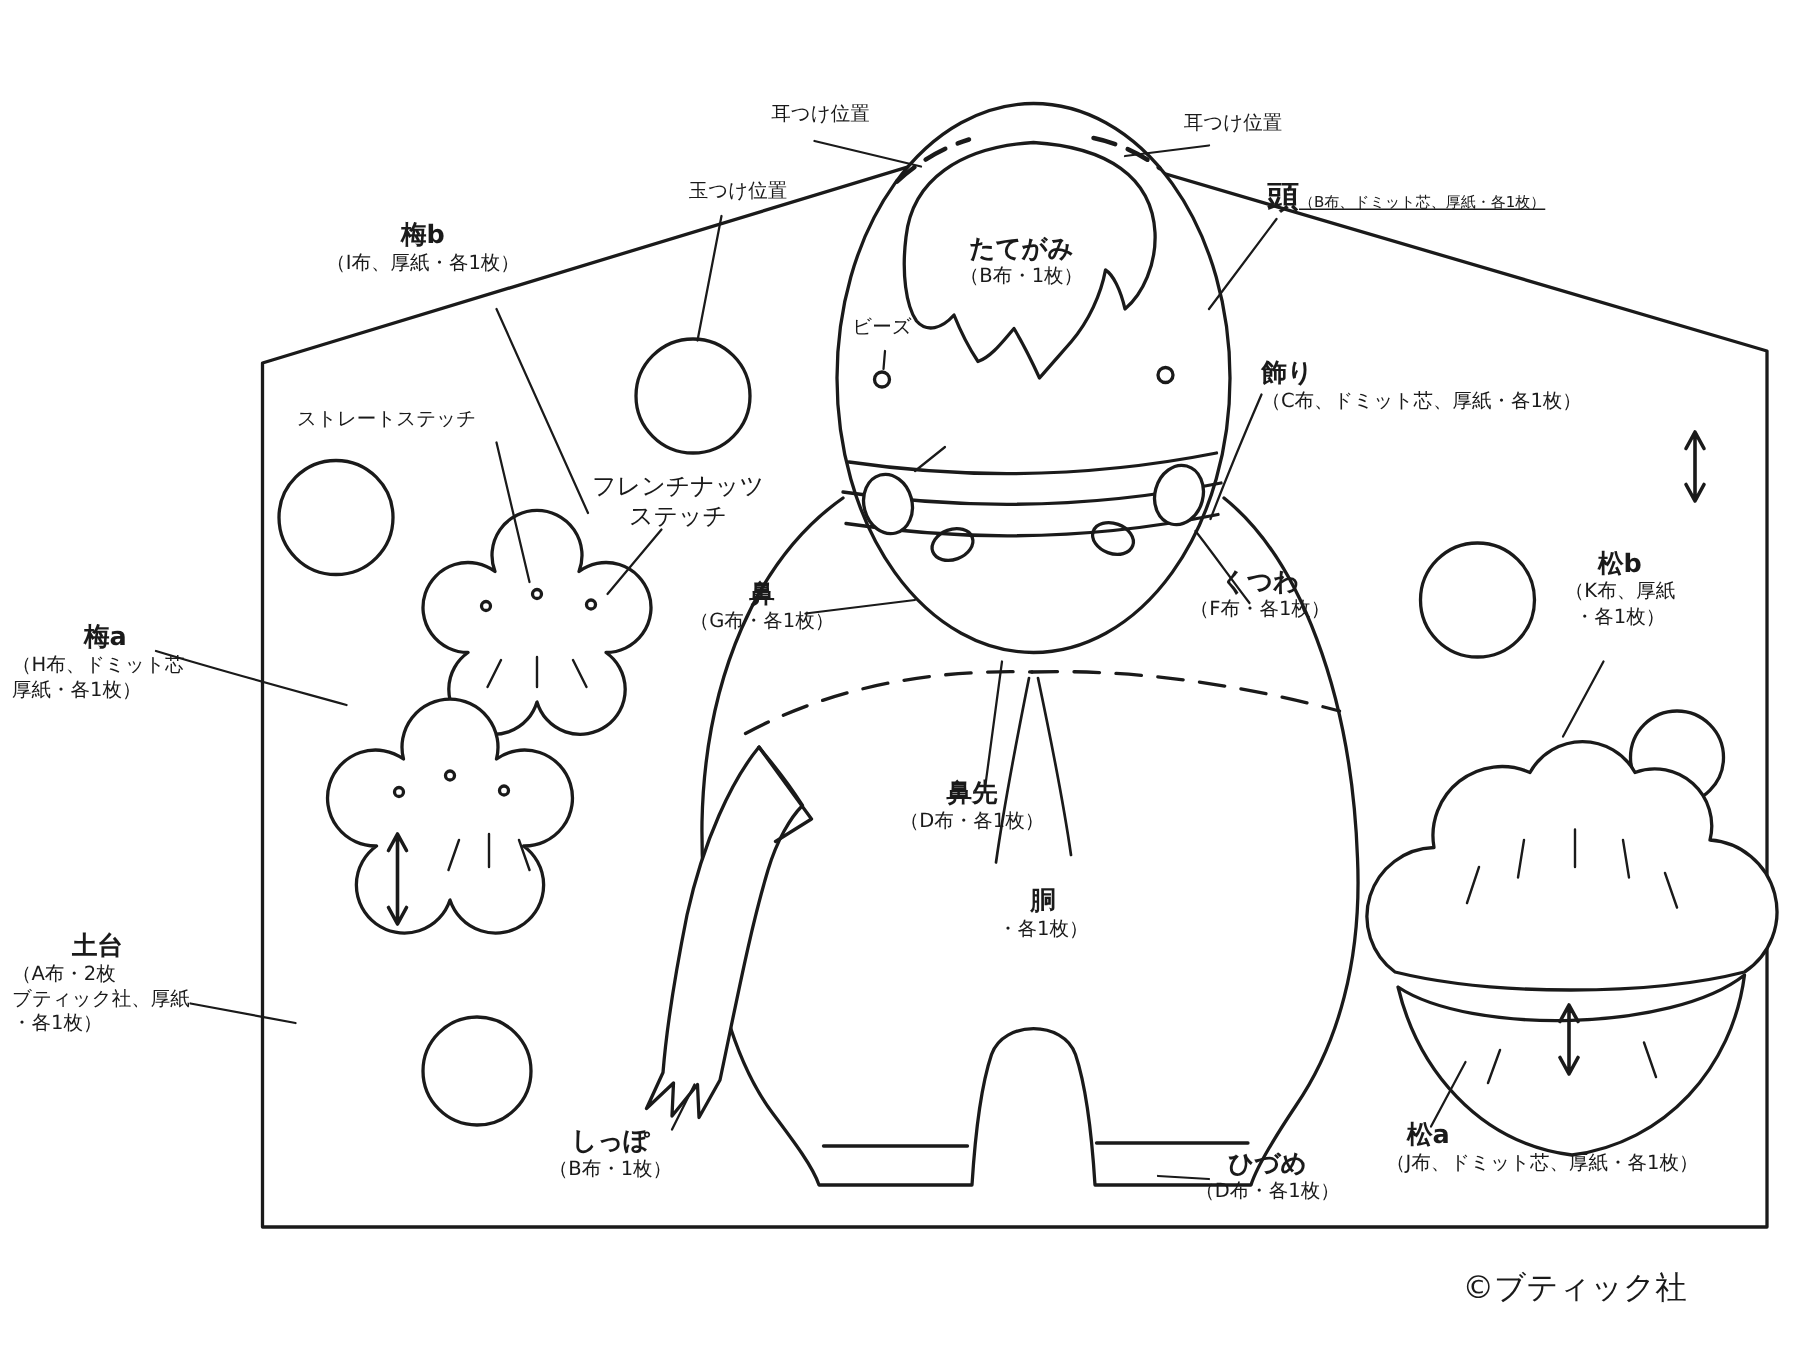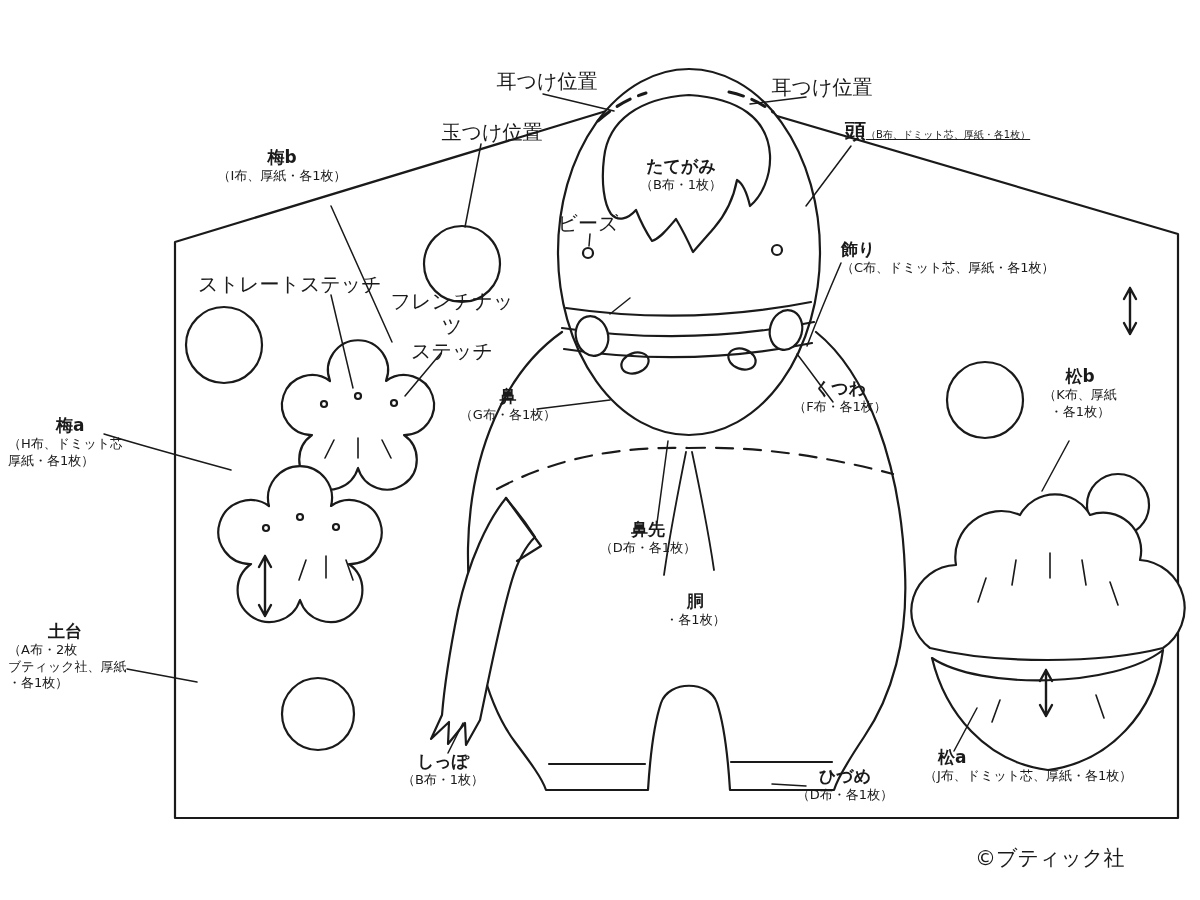--- a/index.html
+++ b/index.html
@@ -5,21 +5,21 @@
   html,body{margin:0;padding:0;background:#ffffff;}
   .canvas{position:relative;width:1200px;height:900px;background:#ffffff;overflow:hidden;
           font-family:"DejaVu Sans","Liberation Sans",sans-serif;color:#1a1a1a;}
   .canvas svg{position:absolute;left:0;top:0;}
   .lbl{position:absolute;line-height:1.25;color:#1a1a1a;}
   .ctr{text-align:center;}
   .nm{display:block;font-weight:bold;font-size:17px;}
   .nm-inline{font-weight:bold;font-size:21px;}
   .nt{display:block;font-size:13px;}
   .nt-inline{font-size:10px;text-decoration:underline;}
-  .plain{font-size:20px;}
+  .plain{font-size:13px;}
   .copyright{font-size:21px;}
 </style>
 </head>
 <body>
 
 <div class="canvas">
 
   <svg width="1200" height="900" viewBox="0 0 1200 900">
     <g stroke="#1a1a1a" fill="none" stroke-width="2.2" stroke-linejoin="round" stroke-linecap="round">
 
@@ -135,21 +135,21 @@
   <div class="lbl ctr plain" style="left:545px;top:211px;width:86px">ビーズ</div>
 
   <div class="lbl" style="left:841px;top:239px;white-space:nowrap">
     <span class="nm">飾り</span>
     <span class="nt">（C布、ドミット芯、厚紙・各1枚）</span>
   </div>
 
   <div class="lbl plain" style="left:198px;top:272px;white-space:nowrap">ストレートステッチ</div>
 
 
-  <div class="lbl ctr" style="left:390px;top:289px;width:124px;font-size:20px">
+  <div class="lbl ctr" style="left:390px;top:314px;width:124px;font-size:16px">
     <span style="display:block">フレンチナッツ</span>
     <span style="display:block">ステッチ</span>
   </div>
 
   <div class="lbl ctr" style="left:448px;top:386px;width:120px">
     <span class="nm">鼻</span>
     <span class="nt">（G布・各1枚）</span>
   </div>
 
   <div class="lbl ctr" style="left:770px;top:378px;width:140px">
@@ -179,21 +179,21 @@
     <span class="nt">・各1枚）</span>
   </div>
 
   <div class="lbl" style="left:8px;top:621px;width:160px">
     <span class="nm" style="padding-left:40px">土台</span>
     <span class="nt">（A布・2枚</span>
     <span class="nt">ブティック社、厚紙</span>
     <span class="nt">・各1枚）</span>
   </div>
 
-  <div class="lbl ctr" style="left:363px;top:751px;width:160px">
+  <div class="lbl ctr" style="left:327px;top:751px;width:160px">
     <span class="nm">しっぽ</span>
     <span class="nt">（B布・1枚）</span>
   </div>
 
   <div class="lbl ctr" style="left:770px;top:766px;width:150px">
     <span class="nm">ひづめ</span>
     <span class="nt">（D布・各1枚）</span>
   </div>
 
   <div class="lbl" style="left:924px;top:747px;width:256px">

